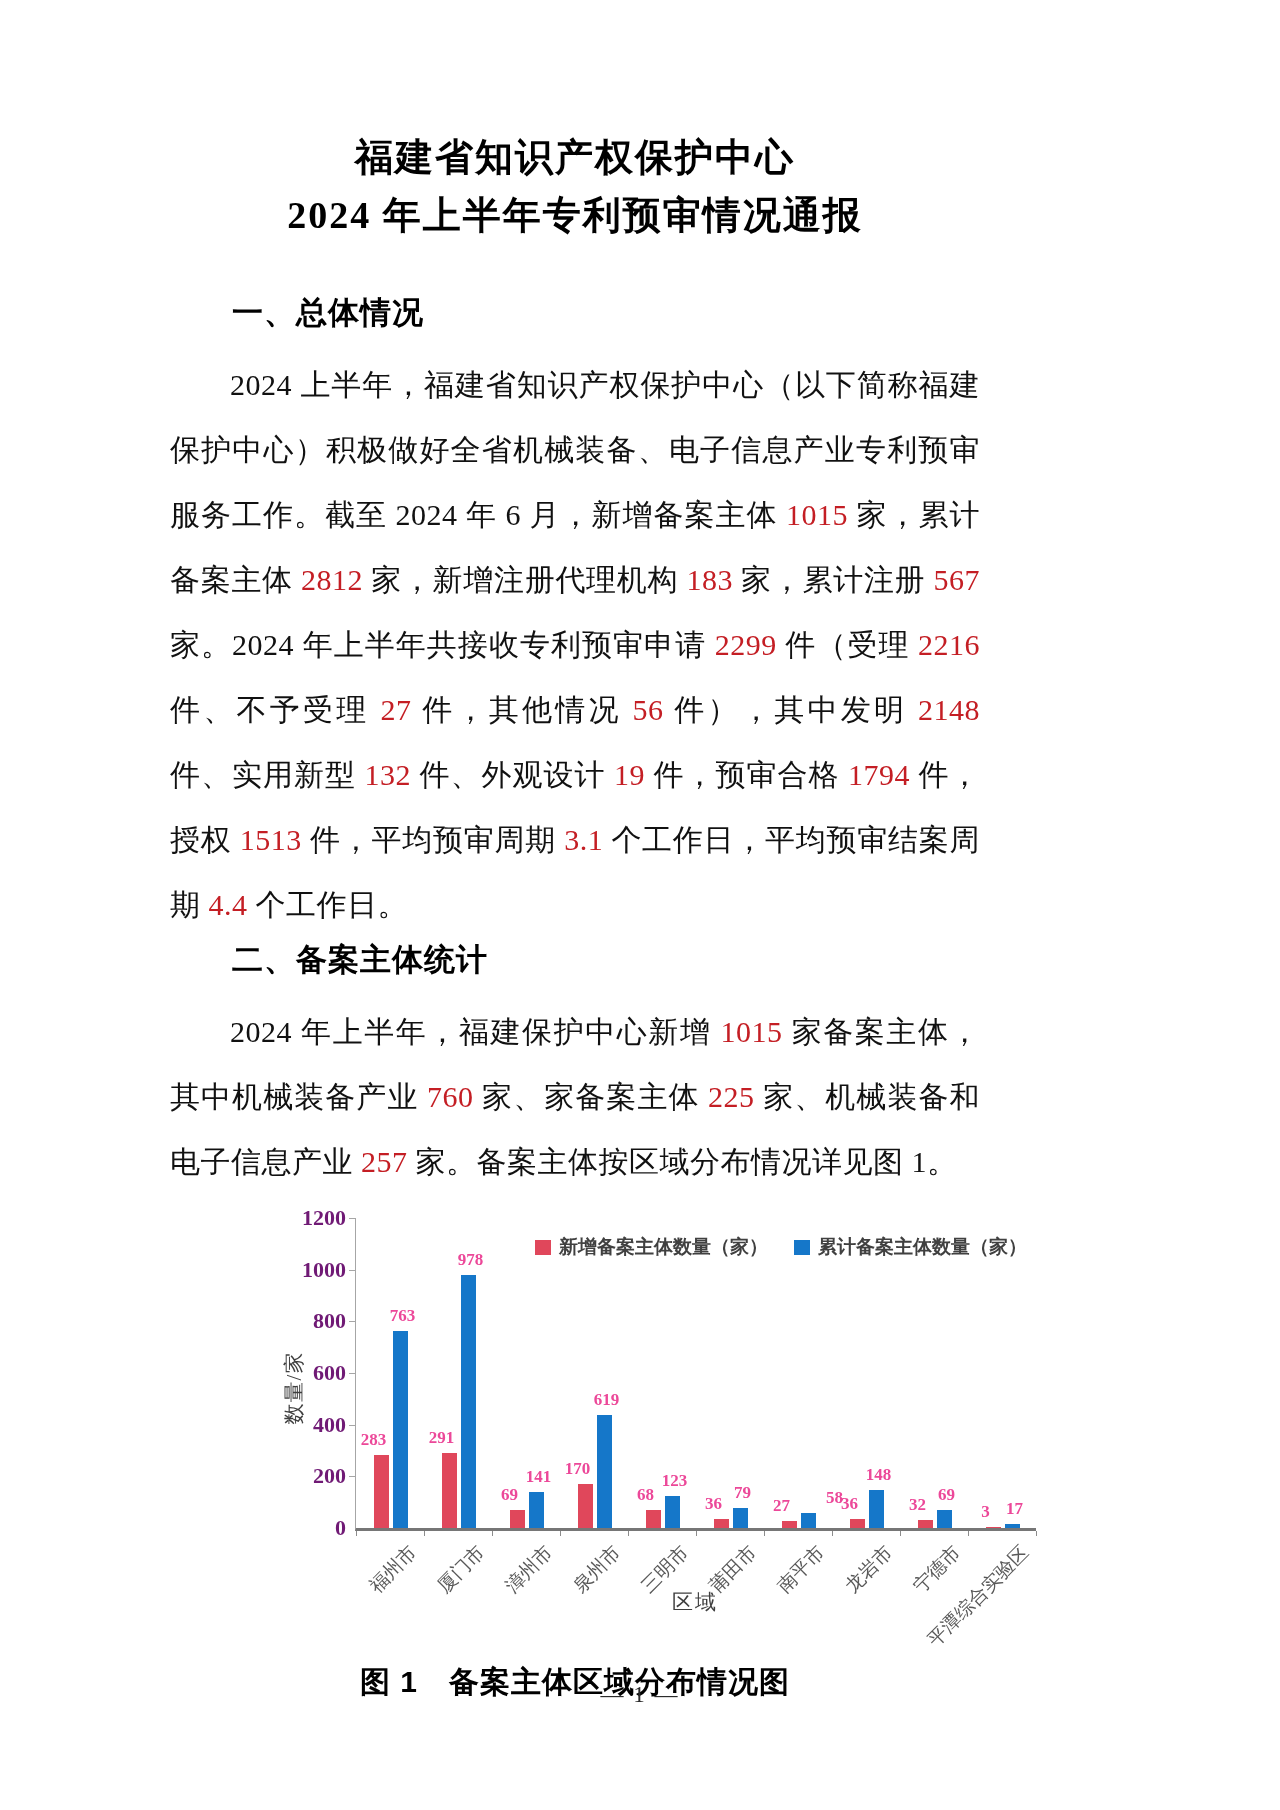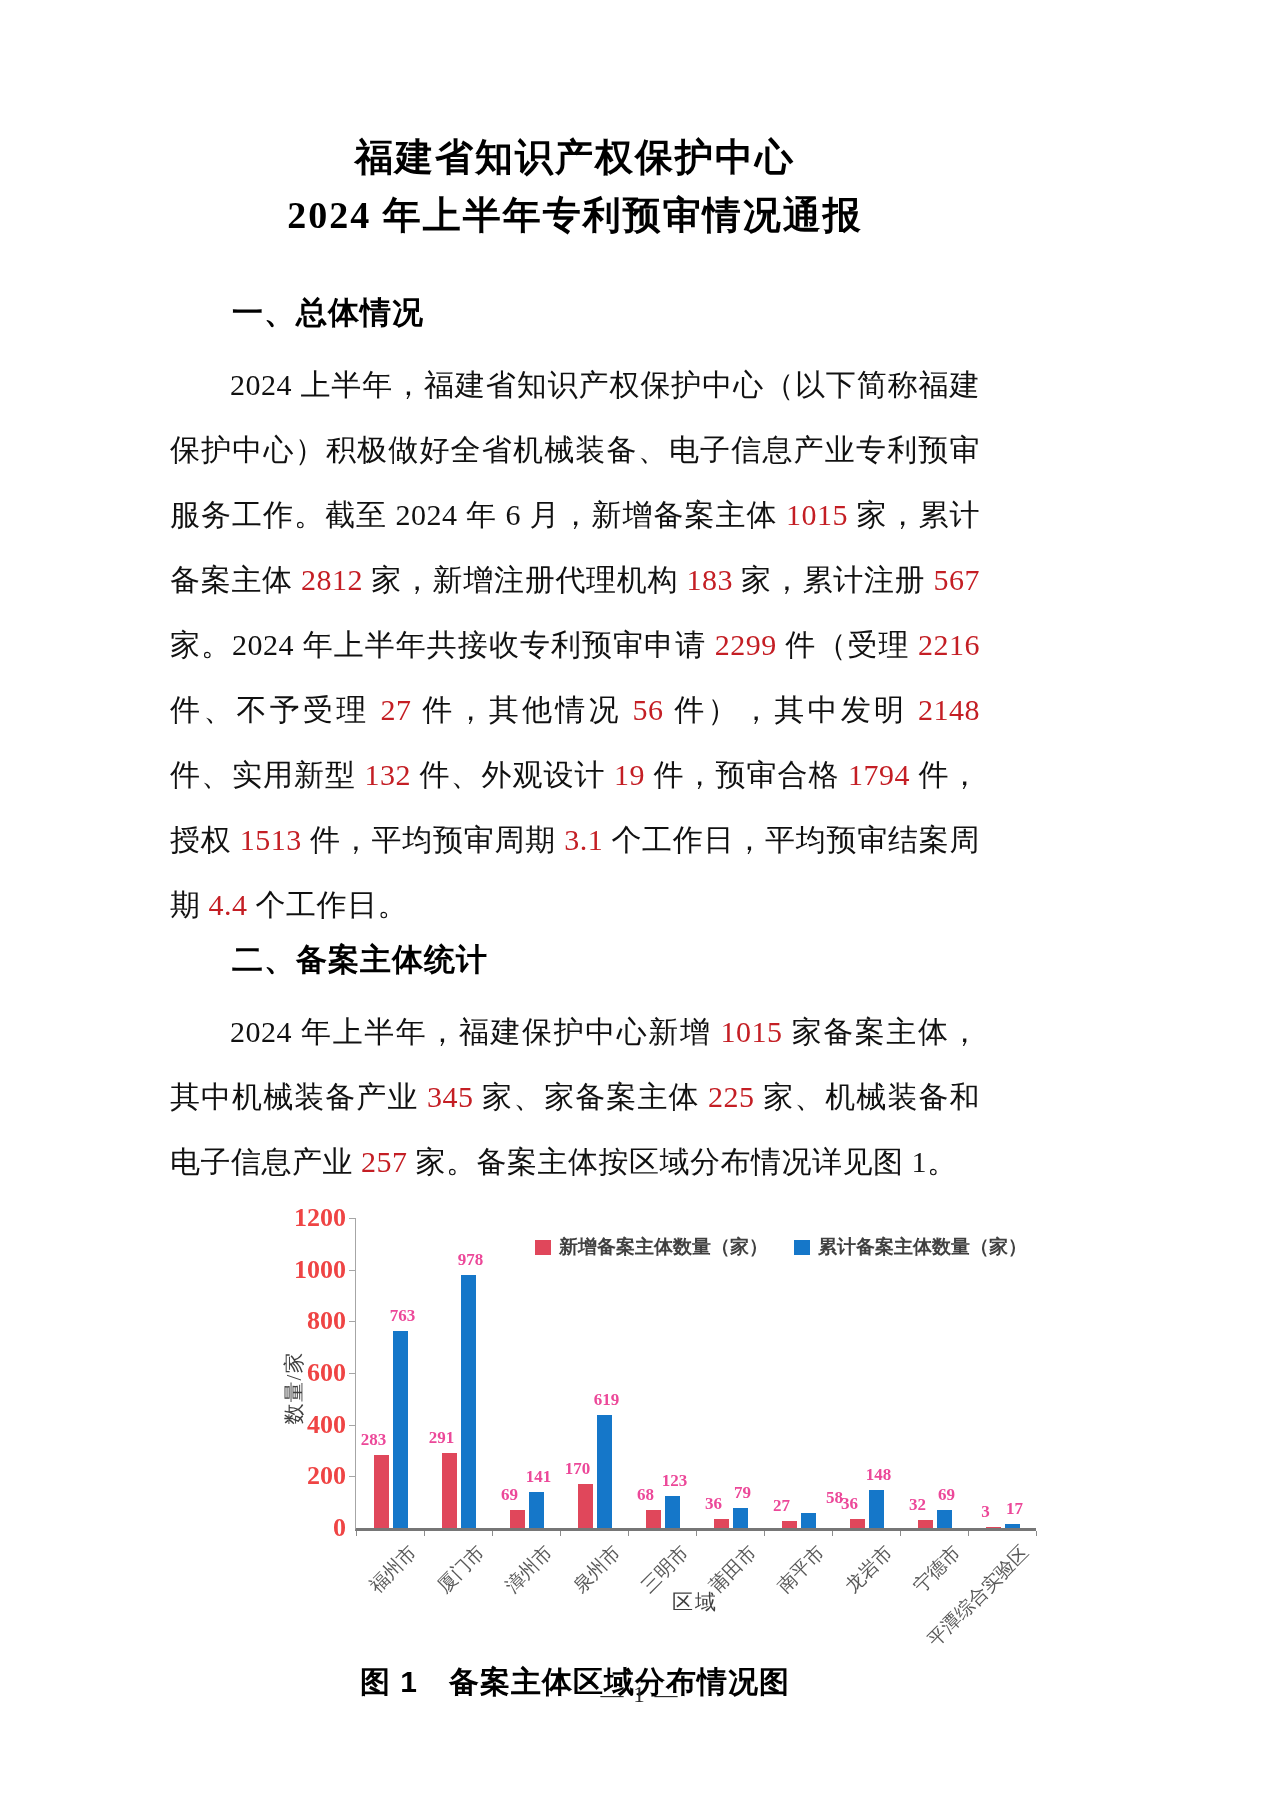--- a/index.html
+++ b/index.html
@@ -60,23 +60,23 @@
     left: 115px; top: 12px;
     width: 680px; height: 310px;
     border-left: 1px solid #a6a6a6;
     border-bottom: 3px solid #767676;
   }
   .ytick-label {
     position: absolute;
     right: calc(100% + 10px);
     width: 60px;
     text-align: right;
-    font-size: 26px;
-    font-weight: bold;
-    color: #ef4444;
+    font-size: 22px;
+    font-weight: bold;
+    color: #701a75;
     line-height: 20px;
   }
   .ytick-mark {
     position: absolute;
     left: -7px; width: 7px; height: 0;
     border-top: 1px solid #a6a6a6;
   }
   .xtick-mark {
     position: absolute;
     bottom: -8px; width: 0; height: 5px;
@@ -160,21 +160,21 @@
       <span class="title-line">福建省知识产权保护中心</span>
       <span class="title-line">2024 年上半年专利预审情况通报</span>
     </h1>
 
     <h2 class="sec-heading first">一、总体情况</h2>
 
     <p class="body-par"><span>2024 上半年，福建省知识产权保护中心（以下简称福建保护中心）积极做好全省机械装备、电子信息产业专利预审服务工作。截至 2024 年 6 月，新增备案主体 </span><span class="num-red">1015</span><span> 家，累计备案主体 </span><span class="num-red">2812</span><span> 家，新增注册代理机构 </span><span class="num-red">183</span><span> 家，累计注册 </span><span class="num-red">567</span><span> 家。2024 年上半年共接收专利预审申请 </span><span class="num-red">2299</span><span> 件（受理 </span><span class="num-red">2216</span><span> 件、不予受理 </span><span class="num-red">27</span><span> 件，其他情况 </span><span class="num-red">56</span><span> 件），其中发明 </span><span class="num-red">2148</span><span> 件、实用新型 </span><span class="num-red">132</span><span> 件、外观设计 </span><span class="num-red">19</span><span> 件，预审合格 </span><span class="num-red">1794</span><span> 件，授权 </span><span class="num-red">1513</span><span> 件，平均预审周期 </span><span class="num-red">3.1</span><span> 个工作日，平均预审结案周期 </span><span class="num-red">4.4</span><span> 个工作日。</span></p>
 
     <h2 class="sec-heading">二、备案主体统计</h2>
 
-    <p class="body-par"><span>2024 年上半年，福建保护中心新增 </span><span class="num-red">1015</span><span> 家备案主体，其中机械装备产业 </span><span class="num-red">345</span><span> 家、家备案主体 </span><span class="num-red">225</span><span> 家、机械装备和电子信息产业 </span><span class="num-red">257</span><span> 家。备案主体按区域分布情况详见图 1。</span></p>
+    <p class="body-par"><span>2024 年上半年，福建保护中心新增 </span><span class="num-red">1015</span><span> 家备案主体，其中机械装备产业 </span><span class="num-red">760</span><span> 家、家备案主体 </span><span class="num-red">225</span><span> 家、机械装备和电子信息产业 </span><span class="num-red">257</span><span> 家。备案主体按区域分布情况详见图 1。</span></p>
 
     <figure style="margin:0">
       <div class="chart">
         <div class="y-axis-title">数量/家</div>
         <div class="plot" id="plot">
             <div class="ytick-label" style="top: 300px;">0</div>
             <div class="ytick-label" style="top: 248.333px;">200</div>
             <div class="ytick-mark" style="top: 258.333px;"></div>
             <div class="ytick-label" style="top: 196.667px;">400</div>
             <div class="ytick-mark" style="top: 206.667px;"></div>

